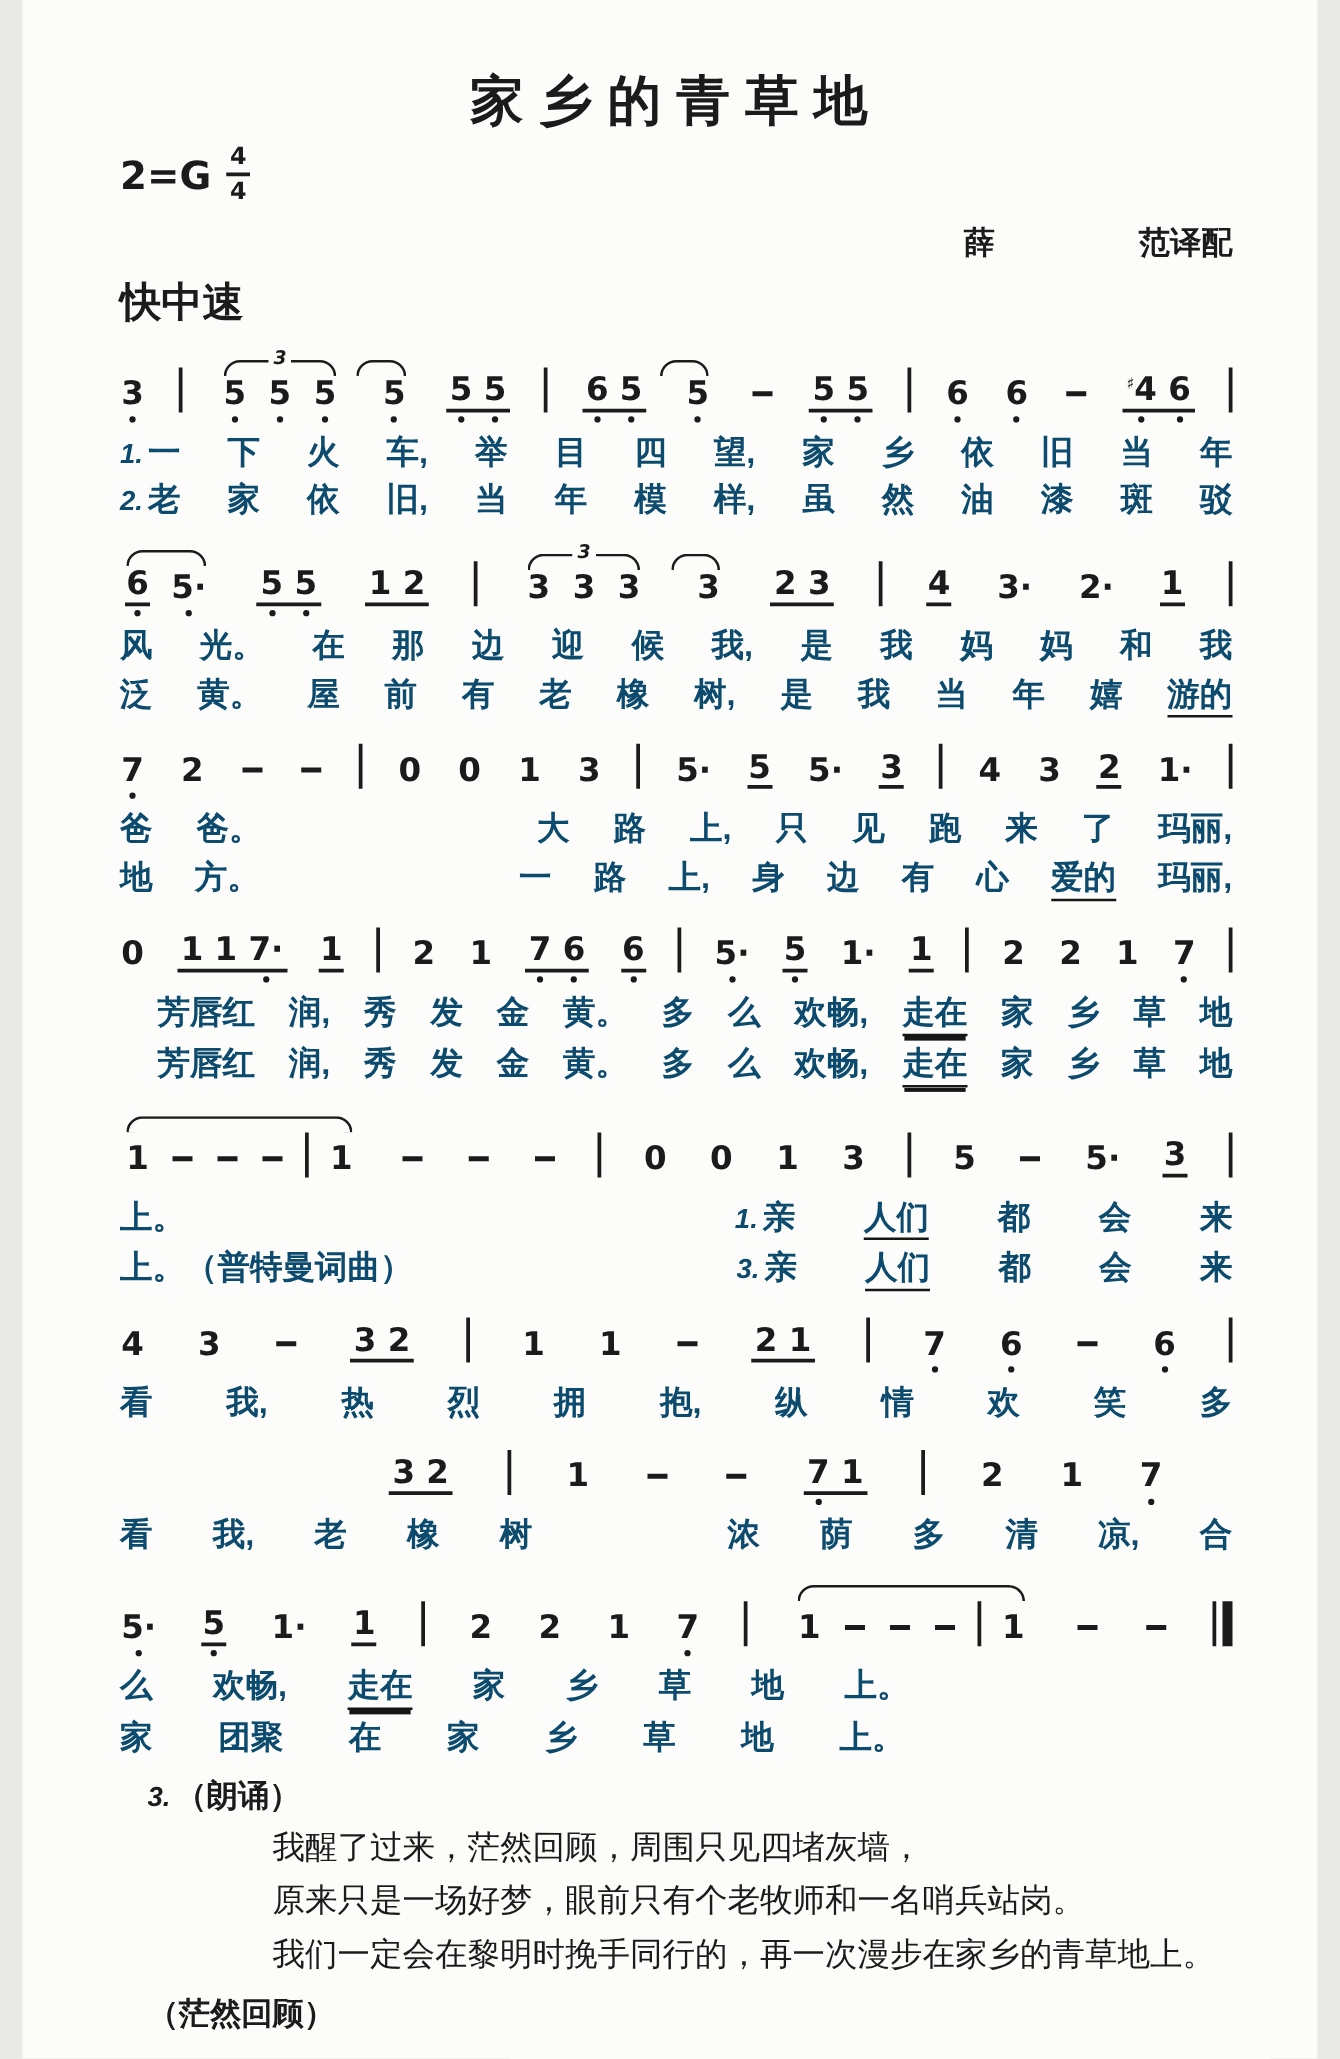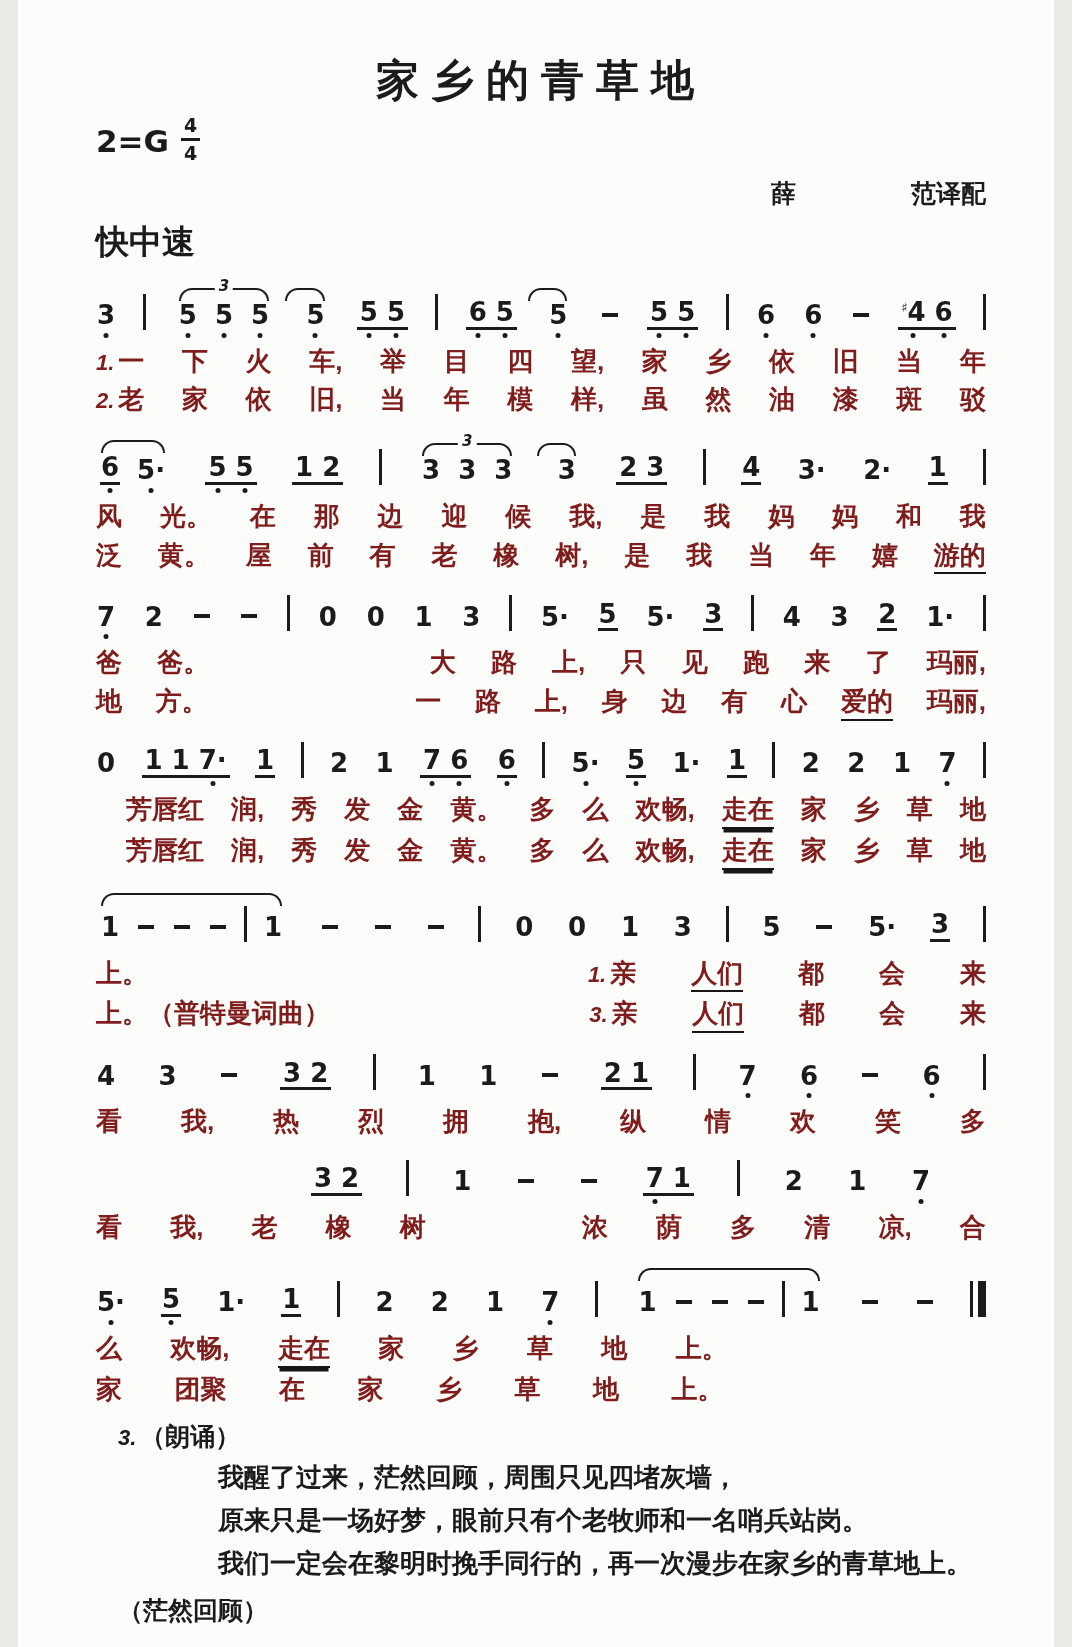--- a/index.html
+++ b/index.html
@@ -34,30 +34,30 @@
       font:italic 700 15px/1 "DejaVu Sans",sans-serif;background:#fcfcfa;padding:0 4px;z-index:1;}
   .bl{width:3px;height:36px;background:#1b1b1b;}
   .endb{display:inline-flex;gap:5px;align-items:flex-end;}
   .endb i{display:block;}
   .endb .b1{width:3px;height:36px;background:#1b1b1b;}
   .endb .b2{width:8px;height:36px;background:#1b1b1b;}
   .dashn{position:relative;width:20px;height:30px;}
   .dashn::after{content:"";position:absolute;left:2px;right:2px;top:13px;height:4px;background:#1b1b1b;}
   
   .lyr{display:flex;justify-content:space-between;align-items:baseline;margin:5px 0 2px;
-       font-size:26px;font-weight:700;line-height:1.3;color:#7f1d1d;}
+       font-size:26px;font-weight:700;line-height:1.3;color:#0c4a6e;}
   .ls{white-space:nowrap;}
   .lu1{border-bottom:2.5px solid #161616;}
   .lu2{border-bottom:2.5px solid #161616;box-shadow:0 5px 0 -1.5px #161616;}
   .vn{font-style:italic;font-size:22px;margin-right:4px;font-weight:700;}
   .sp{height:1px;flex:none;}
   
   .spk{margin-top:14px;}
   .spkhd{font-size:25px;font-weight:700;margin-left:22px;}
-  .spk p{margin:6px 0 0 122px;font-size:26px;font-weight:700;line-height:1.42;}
+  .spk p{margin:6px 0 0 122px;font-size:26px;font-weight:400;line-height:1.42;}
   .outro{margin-top:12px;margin-left:22px;font-size:25px;font-weight:700;}
   .ftr{margin:22px 60px 0 250px;text-align:center;font-size:23px;font-weight:600;line-height:1.5;}
 </style>
 </head>
 <body>
 
 <div class="page">
   <h1 class="title">家乡的青草地</h1>
 
   <div class="keyrow">

